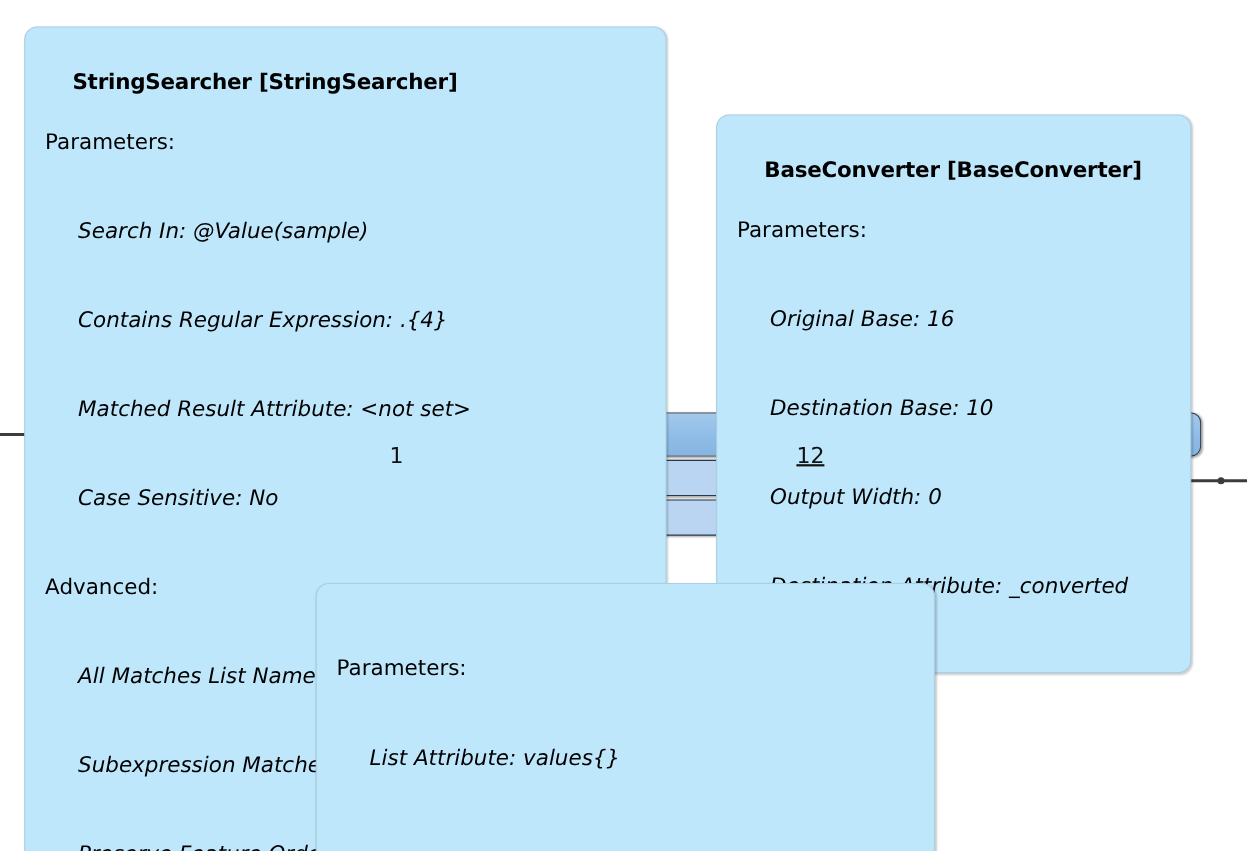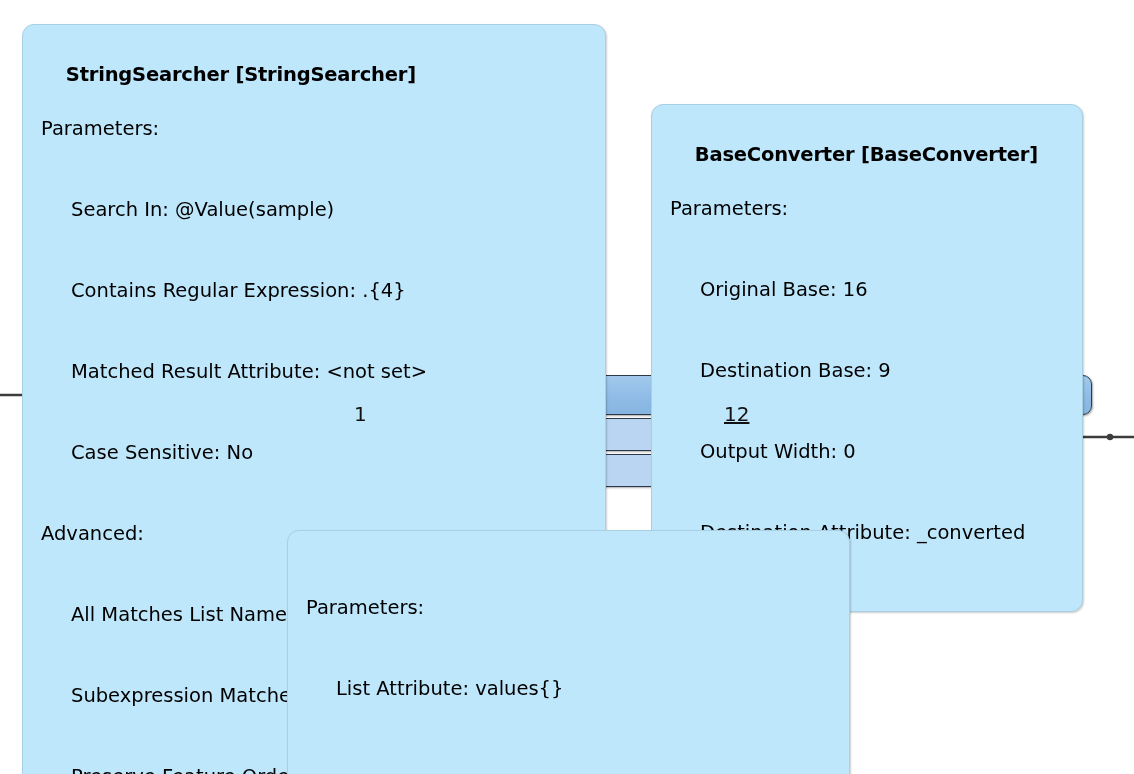--- a/index.html
+++ b/index.html
@@ -48,20 +48,21 @@
   .callout .cotitle {
     font-weight: bold;
     letter-spacing: -0.2px;
   }
   .callout .colabel {
     display: block;
   }
   .callout .coparam {
     display: block;
     padding-left: 30px;
+    font-style: italic;
   }
 
   
   .node {
     position: absolute;
     z-index: 2;
   }
   .node-header {
     position: relative;
     box-sizing: border-box;
@@ -177,21 +178,21 @@
     <span class="colabel">Advanced:</span>
     <span class="coparam">All Matches List Name: values</span>
     <span class="coparam">Subexpression Matches List Name: &lt;not set&gt;</span>
     <span class="coparam">Preserve Feature Order: Per Output Port</span>
   </div>
 
   <div class="callout" style="left:651px; top:104px; width:432px;">
     <span class="cotitle">BaseConverter [BaseConverter]</span>
     <span class="colabel">Parameters:</span>
     <span class="coparam">Original Base: 16</span>
-    <span class="coparam">Destination Base: 9</span>
+    <span class="coparam">Destination Base: 10</span>
     <span class="coparam">Output Width: 0</span>
     <span class="coparam">Destination Attribute: _converted</span>
   </div>
 
   <div class="callout" style="left:287px; top:530px; width:563px;">
     <span class="colabel">Parameters:</span>
     <span class="coparam">List Attribute: values{}</span>
     
     
     

